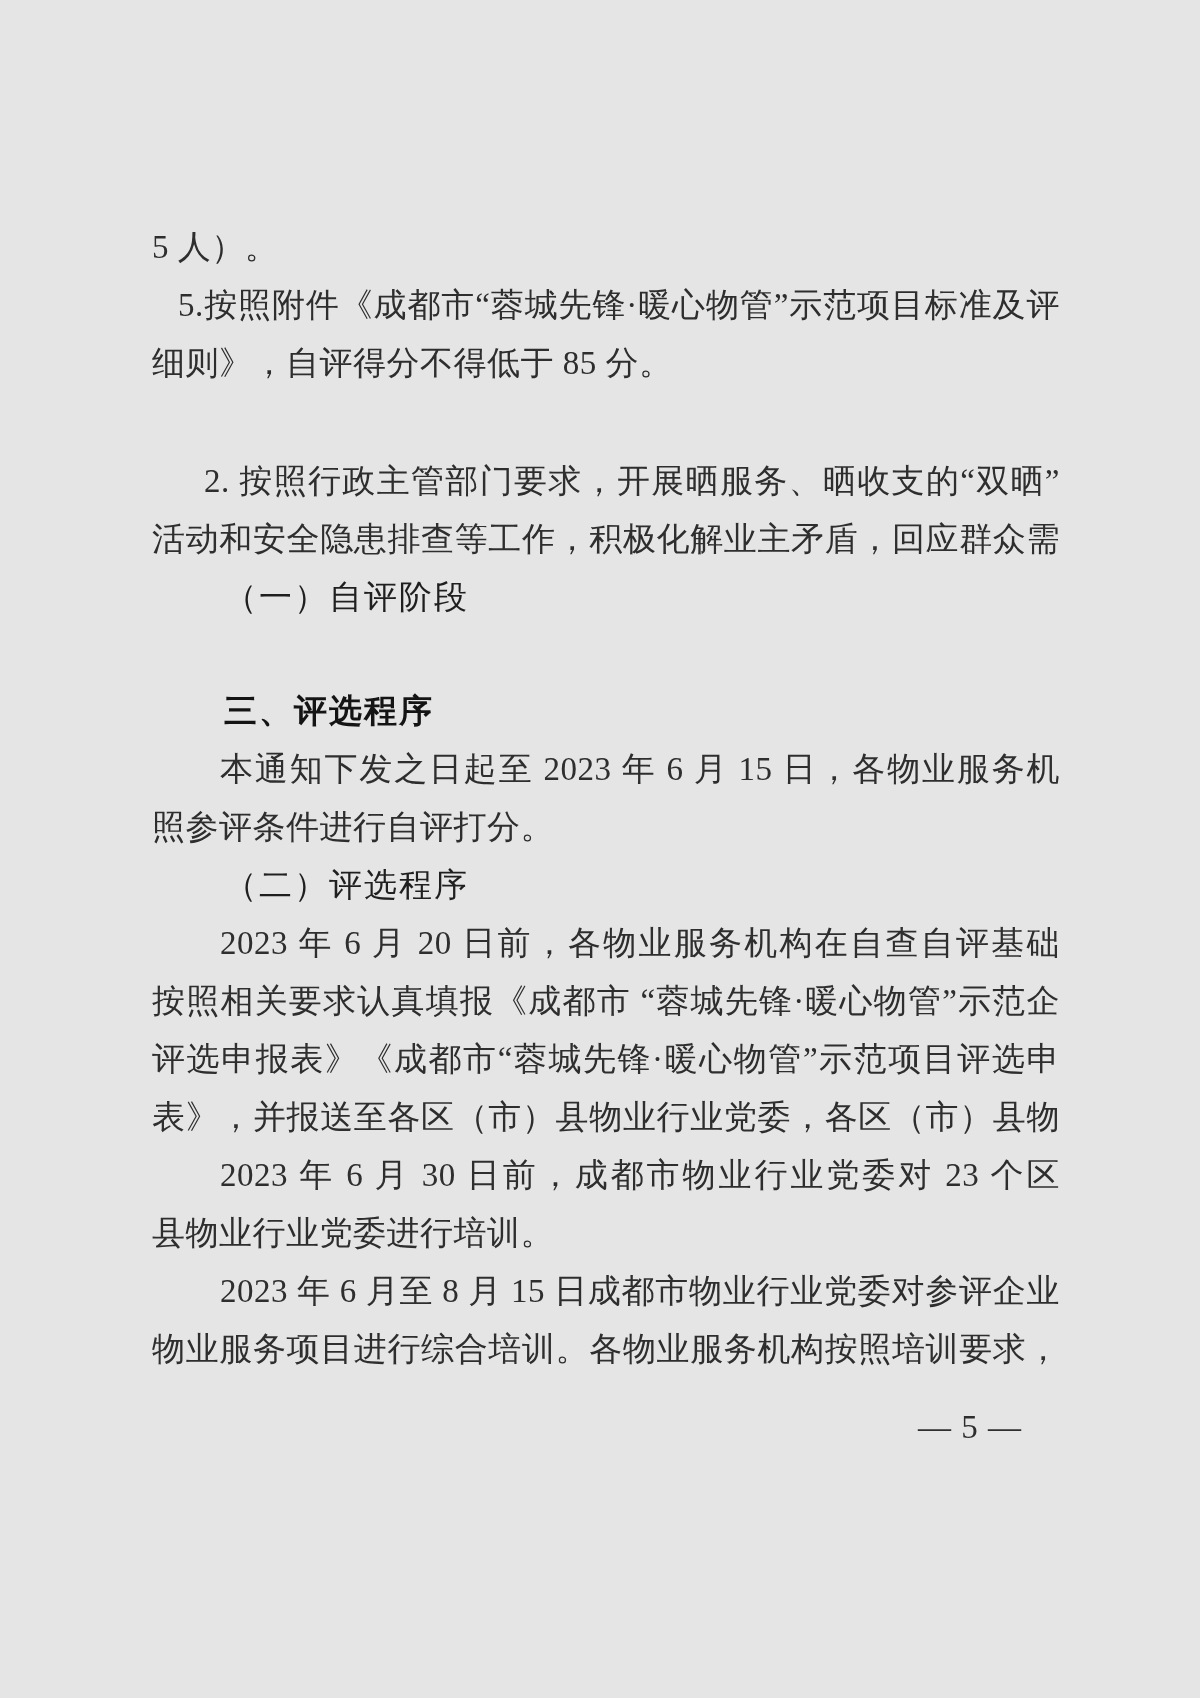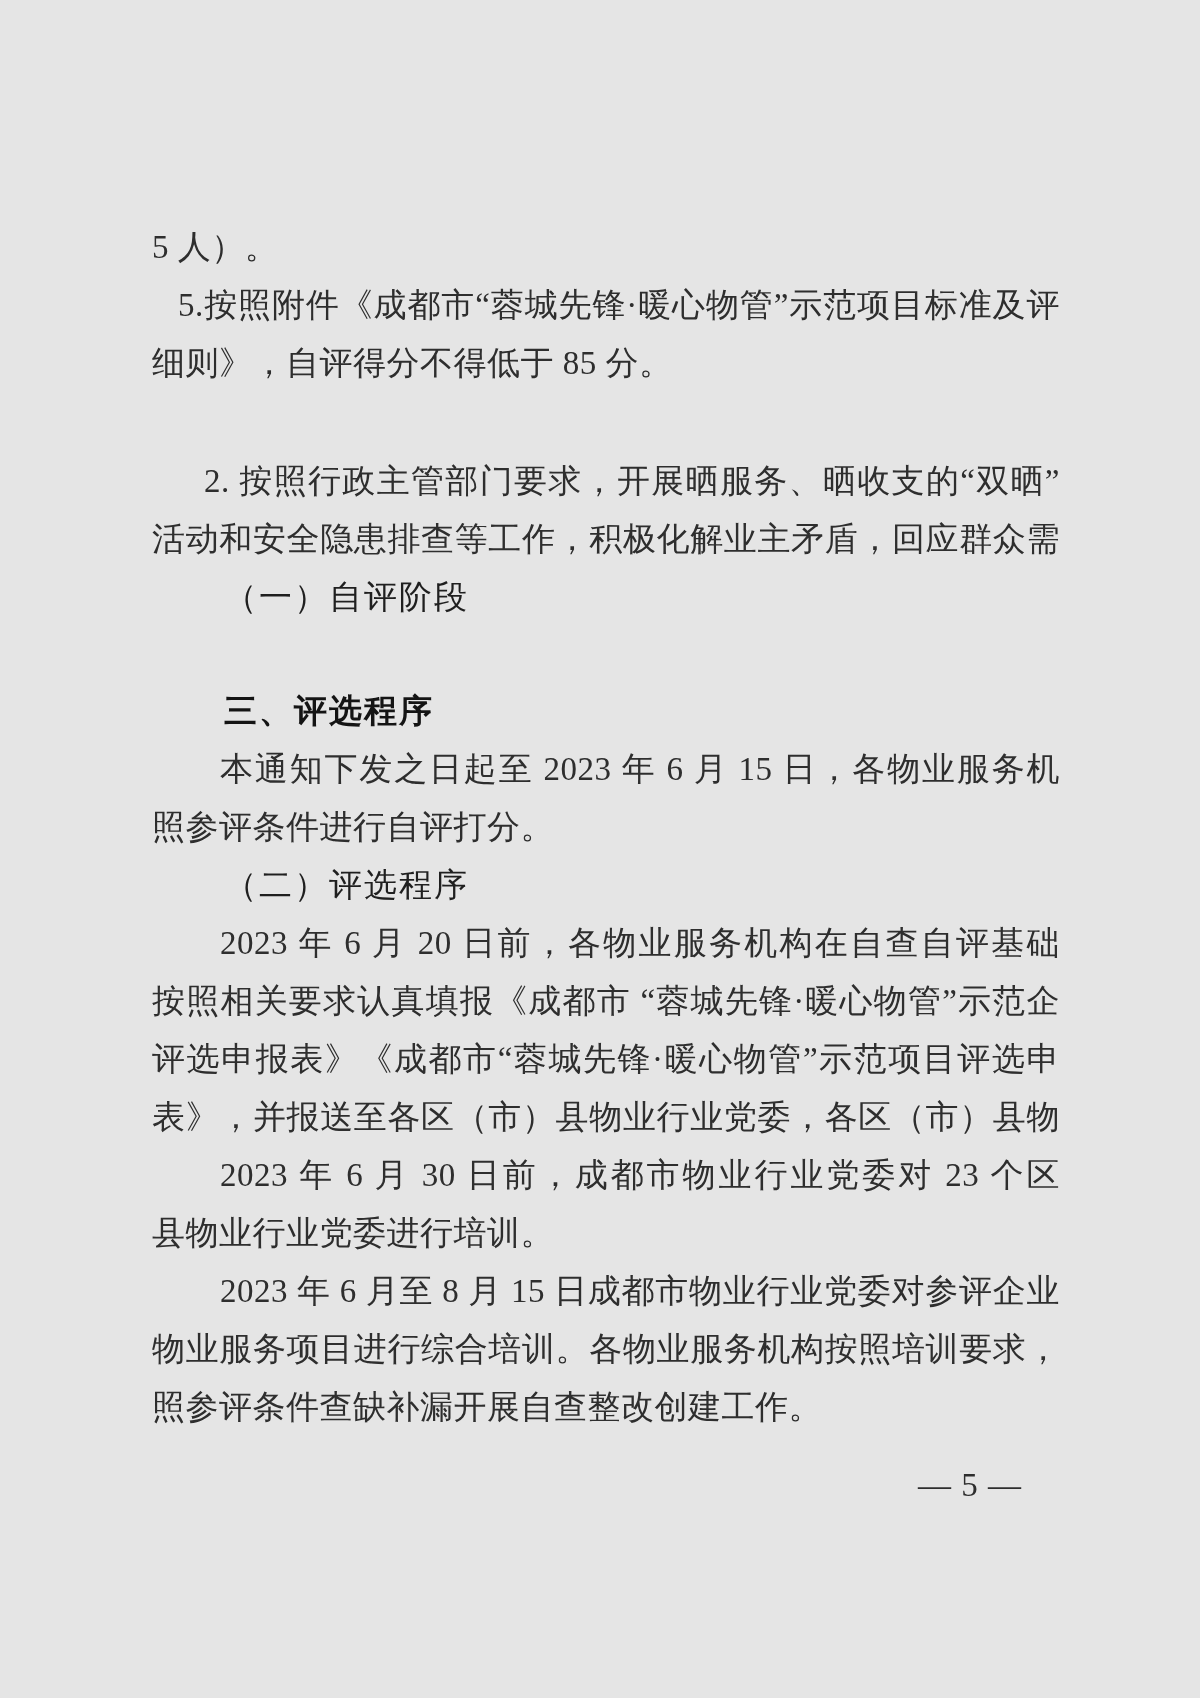--- a/index.html
+++ b/index.html
@@ -78,17 +78,16 @@
   <div class="line">照参评条件进行自评打分。</div>
   <div class="line sub i4">（二）评选程序</div>
   <div class="line jl i3">2023 年 6 月 20 日前，各物业服务机构在自查自评基础上，</div>
   <div class="line jl">按照相关要求认真填报《成都市 “蓉城先锋·暖心物管”示范企业</div>
   <div class="line jl">评选申报表》《成都市“蓉城先锋·暖心物管”示范项目评选申报</div>
   <div class="line jl">表》，并报送至各区（市）县物业行业党委，各区（市）县物业</div>
   <div class="line jl i3">2023 年 6 月 30 日前，成都市物业行业党委对 23 个区（市）</div>
   <div class="line">县物业行业党委进行培训。</div>
   <div class="line jl i3">2023 年 6 月至 8 月 15 日成都市物业行业党委对参评企业和</div>
   <div class="line jl">物业服务项目进行综合培训。各物业服务机构按照培训要求，对</div>
-  <div class="line">照参评条件查缺补漏开展自查整改创建工作。</div>
 
   <div class="page-number">— 5 —</div>
 
 </div>
 
 </body></html>

